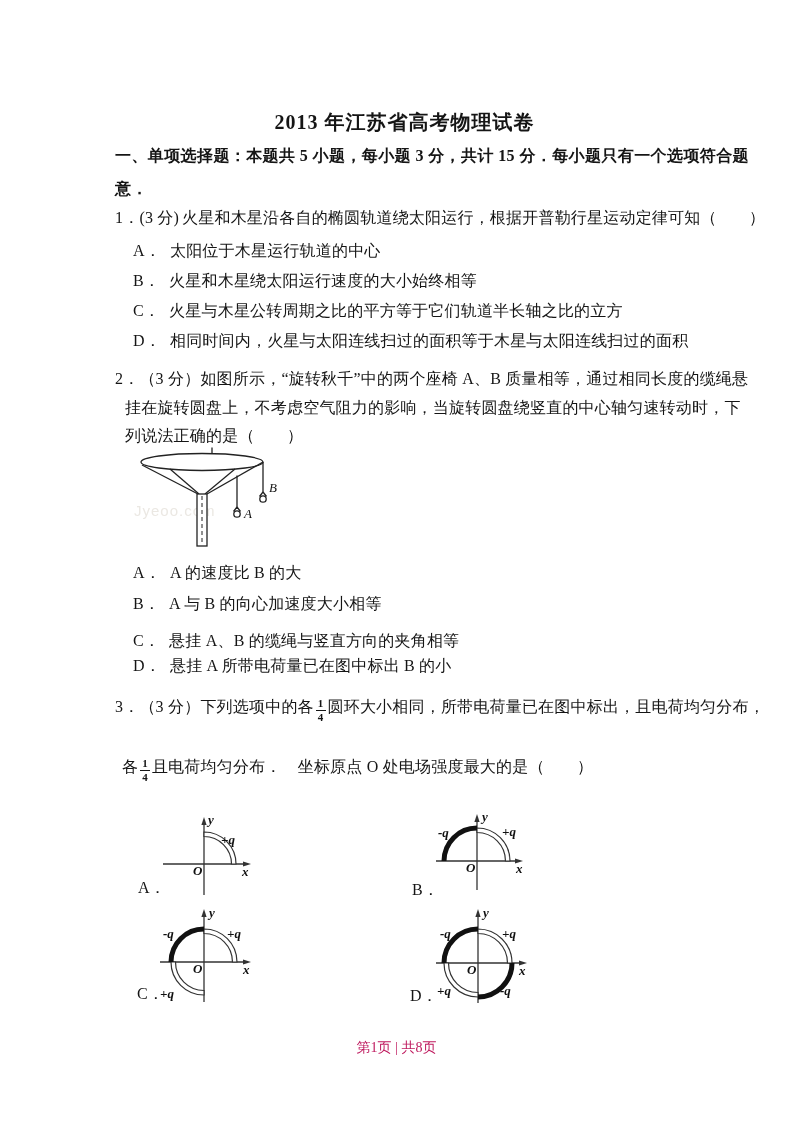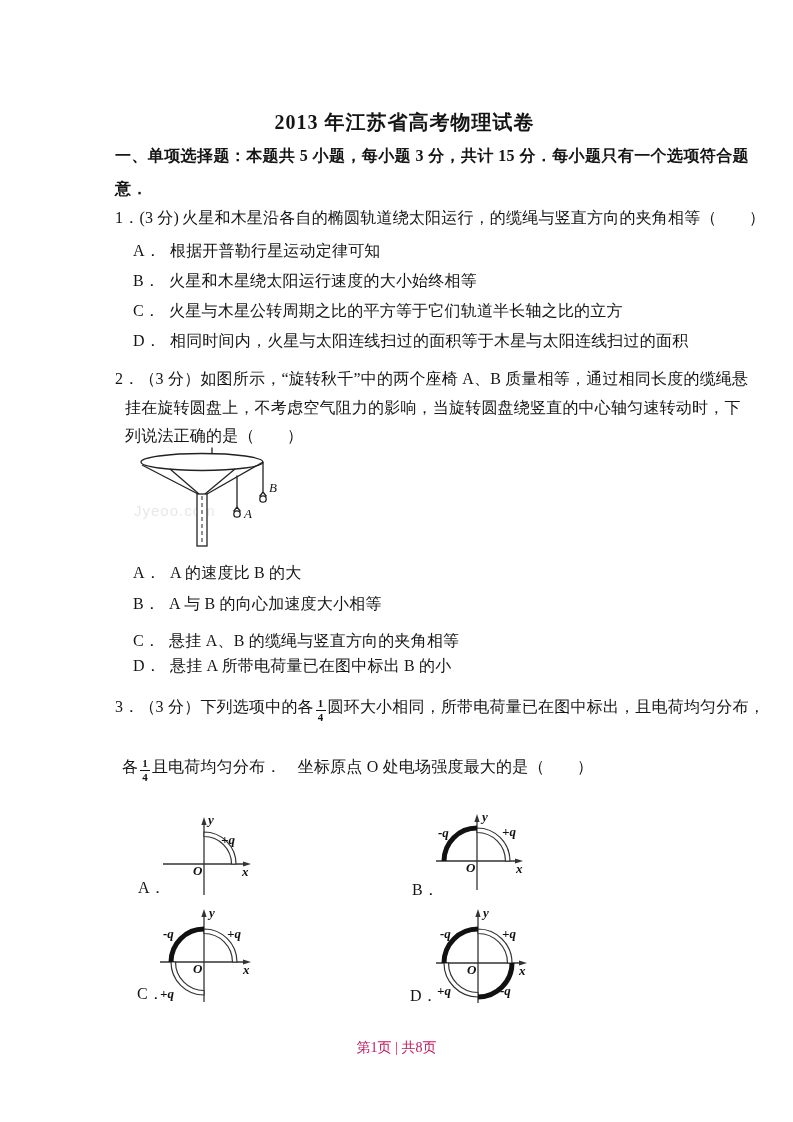--- a/index.html
+++ b/index.html
@@ -46,22 +46,22 @@
 </head>
 <body>
 
 <div class="page">
 
   <h1 class="title">2013 年江苏省高考物理试卷</h1>
 
   <div class="sec sec1">一、单项选择题：本题共 5 小题，每小题 3 分，共计 15 分．每小题只有一个选项符合题</div>
   <div class="sec sec2">意．</div>
 
-  <div class="line" style="top:208px"><span class="qno">1．(3 分)</span><span>火星和木星沿各自的椭圆轨道绕太阳运行，的缆绳与竖直方向的夹角相等（　　）</span></div>
-  <div class="line opt" style="top:241px"><span class="opt-label">A．</span><span>根据开普勒行星运动定律可知</span></div>
+  <div class="line" style="top:208px"><span class="qno">1．(3 分)</span><span>火星和木星沿各自的椭圆轨道绕太阳运行，根据开普勒行星运动定律可知（　　）</span></div>
+  <div class="line opt" style="top:241px"><span class="opt-label">A．</span><span>太阳位于木星运行轨道的中心</span></div>
   <div class="line opt" style="top:271px"><span class="opt-label">B．</span><span>火星和木星绕太阳运行速度的大小始终相等</span></div>
   <div class="line opt" style="top:301px"><span class="opt-label">C．</span><span>火星与木星公转周期之比的平方等于它们轨道半长轴之比的立方</span></div>
   <div class="line opt" style="top:331px"><span class="opt-label">D．</span><span>相同时间内，火星与太阳连线扫过的面积等于木星与太阳连线扫过的面积</span></div>
 
   <div class="line" style="top:369px">2．（3 分）如图所示，“旋转秋千”中的两个座椅 A、B 质量相等，通过相同长度的缆绳悬</div>
   <div class="line cont" style="top:398px">挂在旋转圆盘上，不考虑空气阻力的影响，当旋转圆盘绕竖直的中心轴匀速转动时，下</div>
   <div class="line cont" style="top:426px">列说法正确的是（　　）</div>
 
   <div class="fig" style="left:128px; top:446px">
     <svg width="200" height="118" viewBox="0 0 200 118">

